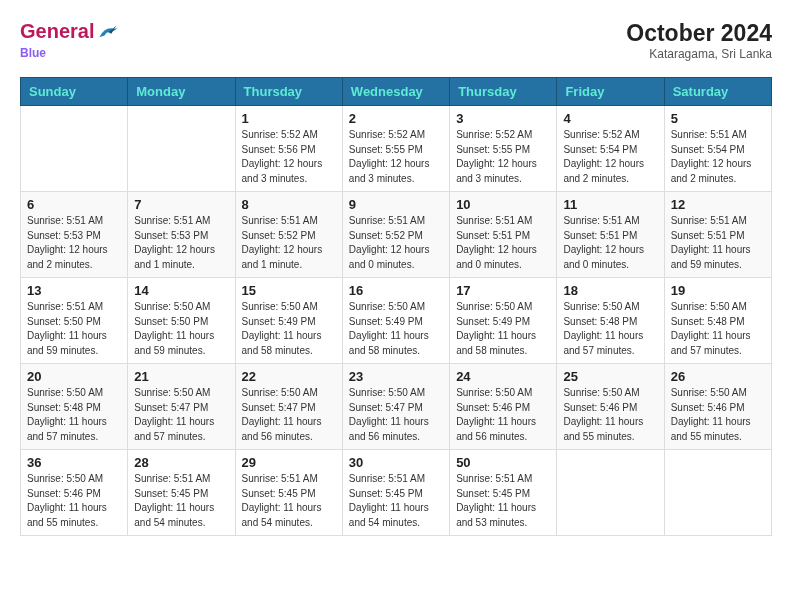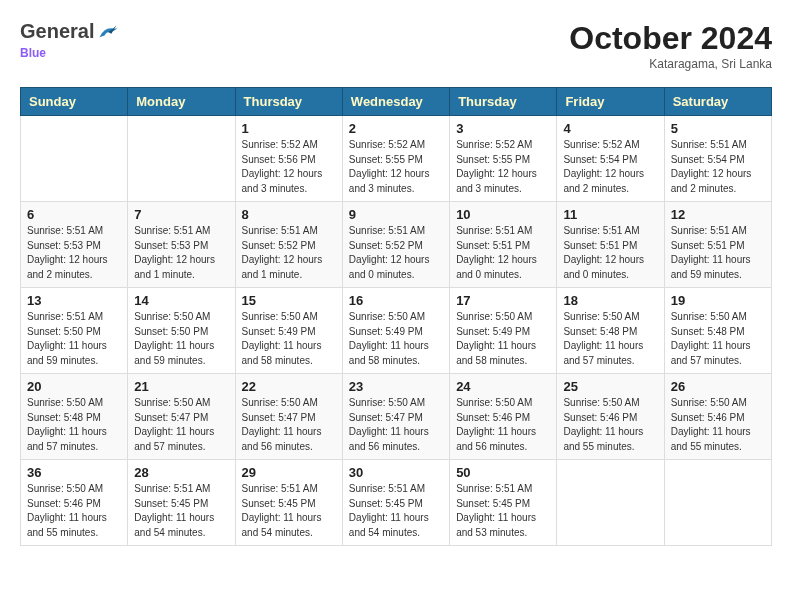--- a/index.html
+++ b/index.html
@@ -13,36 +13,36 @@
     .header {
       display: flex;
       justify-content: space-between;
       align-items: flex-start;
       margin-bottom: 16px;
     }
     .title-block {
       text-align: right;
     }
     .month-title {
-      font-size: 32px;
+      font-size: 23px;
       font-weight: bold;
       color: #222;
     }
     .location {
       font-size: 12px;
       color: #555;
     }
     .calendar {
       width: 100%;
       border-collapse: collapse;
       border: 1px solid #ccc;
     }
     .calendar th {
       background: #2471a3;
-      color: #fef9c3;
+      color: #5eead4;
       text-align: left;
       padding: 6px 8px;
       font-size: 13px;
       border: 1px solid #1a5276;
     }
     .calendar td {
       border: 1px solid #ddd;
       vertical-align: top;
       padding: 5px 6px;
       width: 14.28%;
@@ -67,21 +67,21 @@
       line-height: 1.45;
     }
     .empty-cell {
       background: #f5f5f5;
     }
     .logo-wrapper {
       display: flex;
       align-items: center;
     }
     .logo-text-general {
-      color: #404040;
+      color: #be185d;
       font-size: 20px;
       font-weight: bold;
     }
     .logo-text-blue {
       color: #8b5cf6;
       font-size: 12px;
       font-weight: bold;
     }
     .logo-bird {
       width: 24px;

